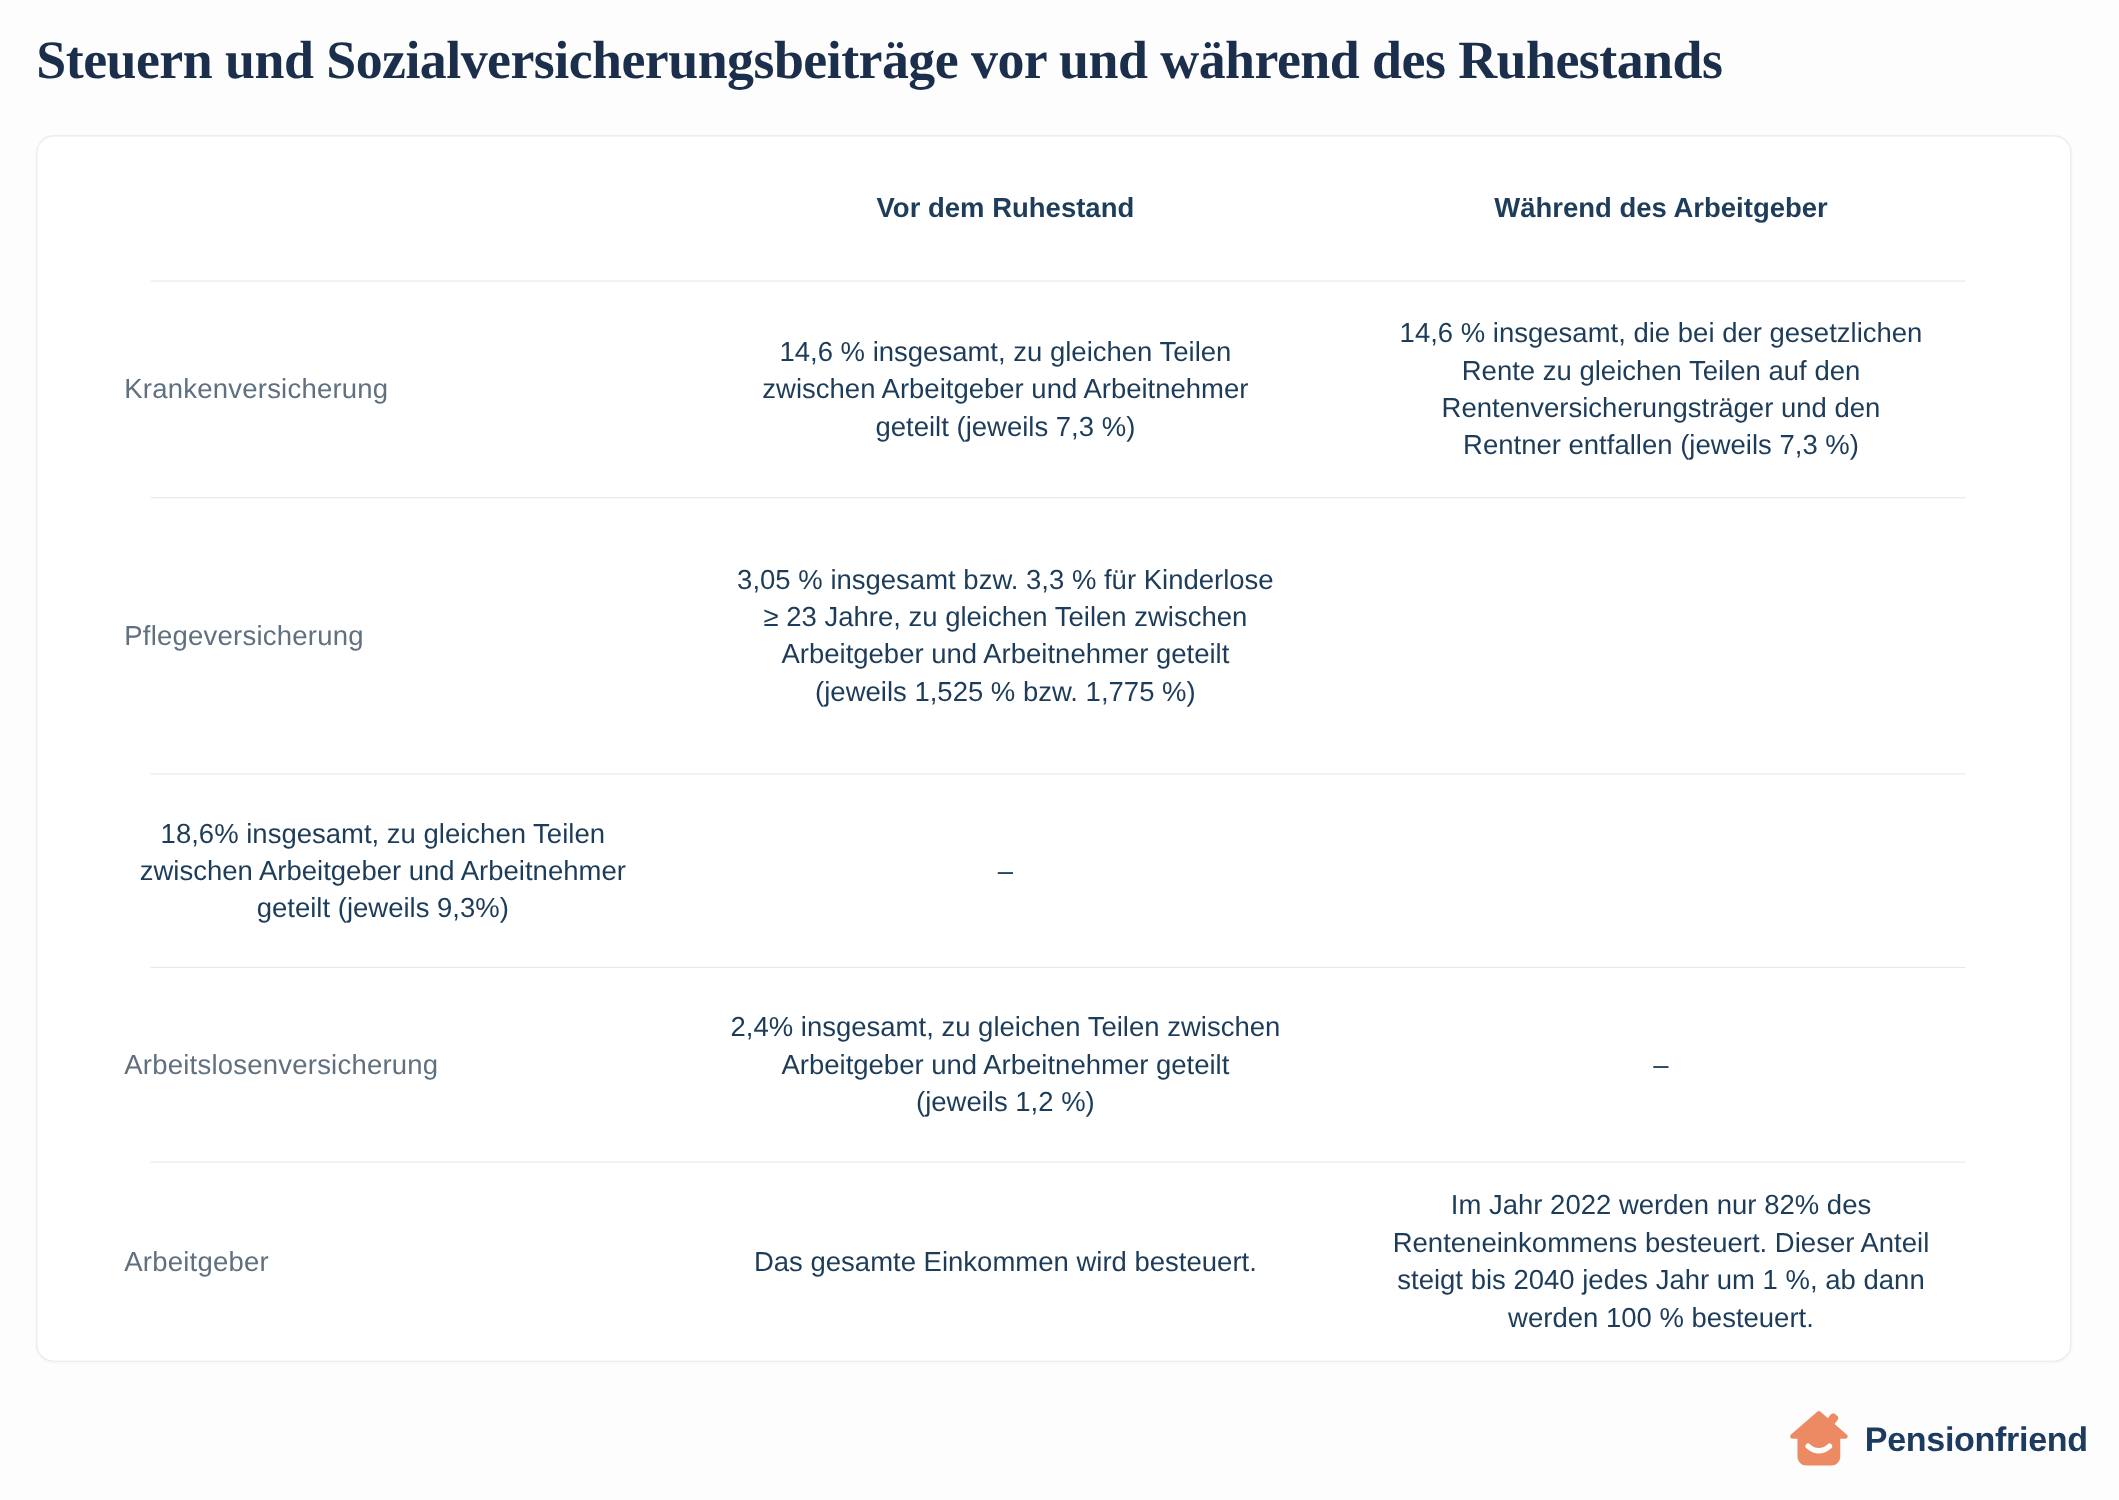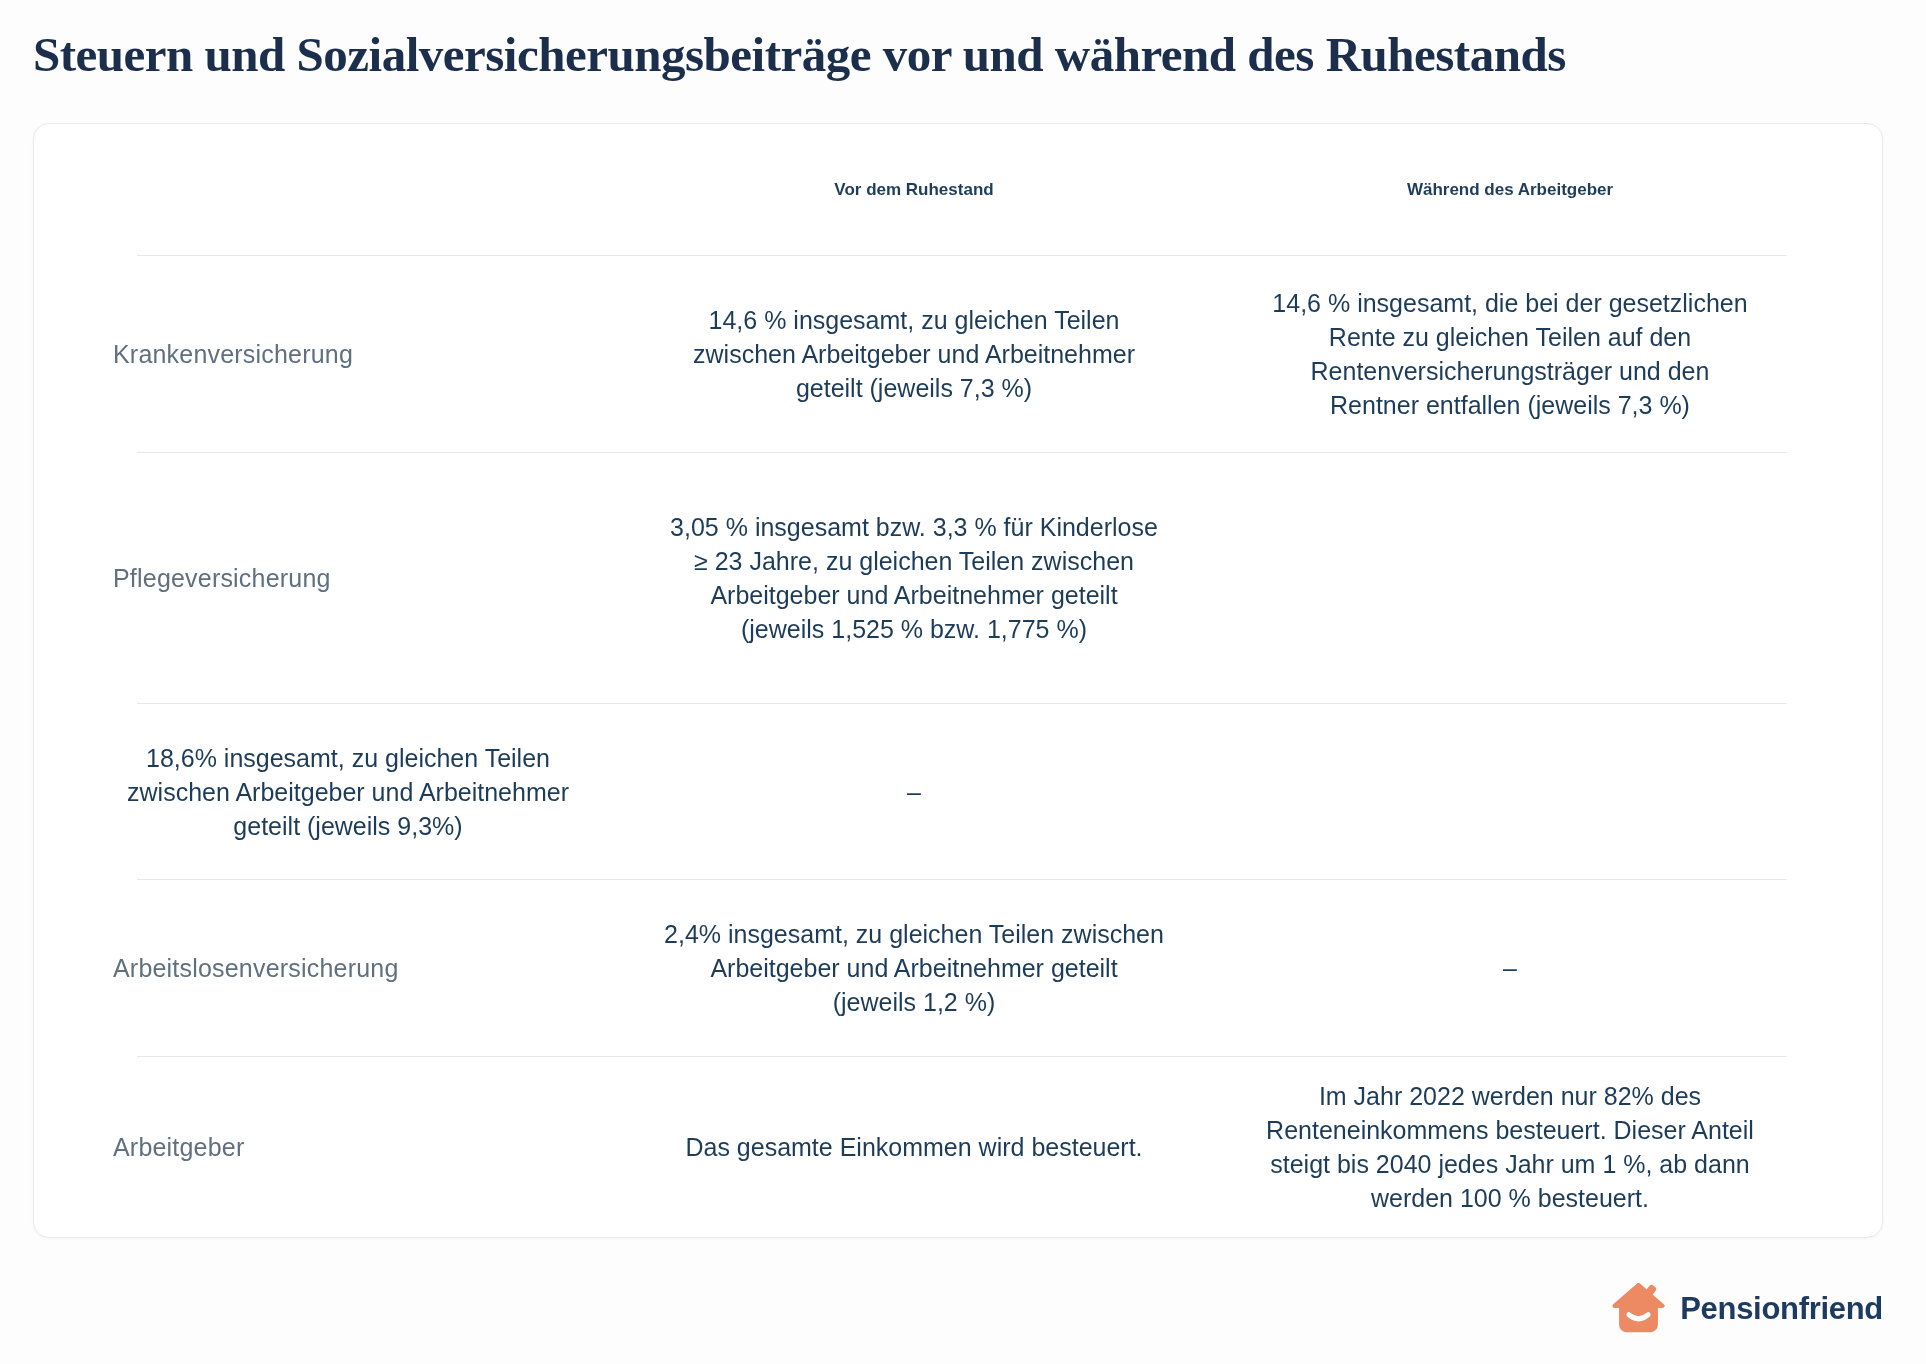--- a/index.html
+++ b/index.html
@@ -61,27 +61,27 @@
   }
   .cell.mid, .cell.right {
     justify-self: center;
     text-align: center;
     color: #1d3c59;
     font-weight: 500;
   }
   .col-header {
     justify-self: center;
     text-align: center;
-    font-size: 17px;
+    font-size: 25px;
     font-weight: 600;
     color: #1e3d5b;
     white-space: pre;
   }
   .footer {
-    margin: 44px 43px 0 0;
+    margin: 44px 28px 0 0;
     display: flex;
     justify-content: flex-end;
     align-items: center;
     gap: 15px;
   }
   .logo-icon { width: 53px; height: 53px; display: block; }
   .brand-name {
     font-size: 31px;
     font-weight: 800;
     letter-spacing: -0.3px;

